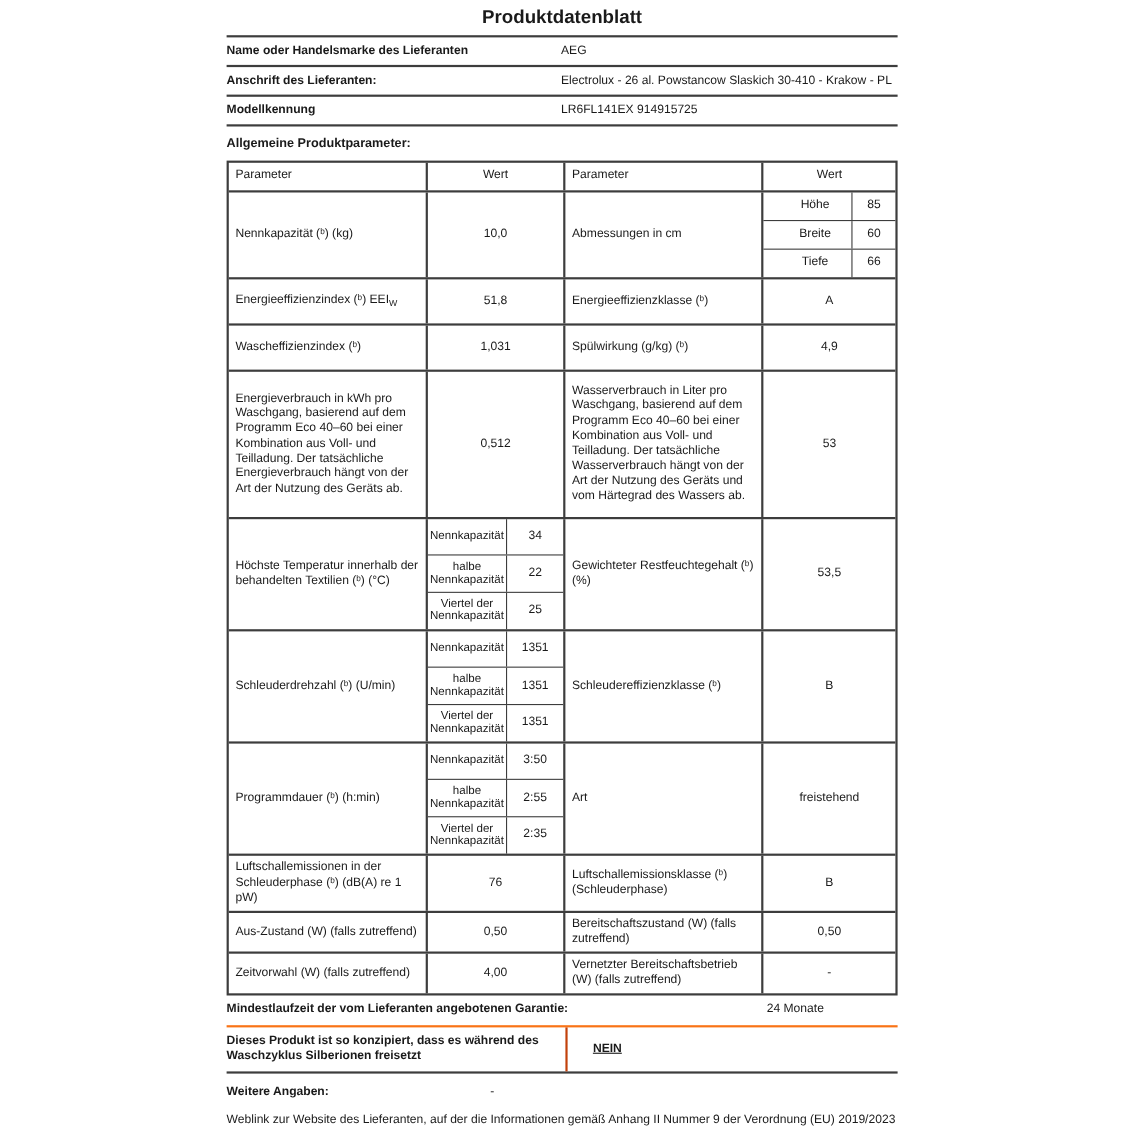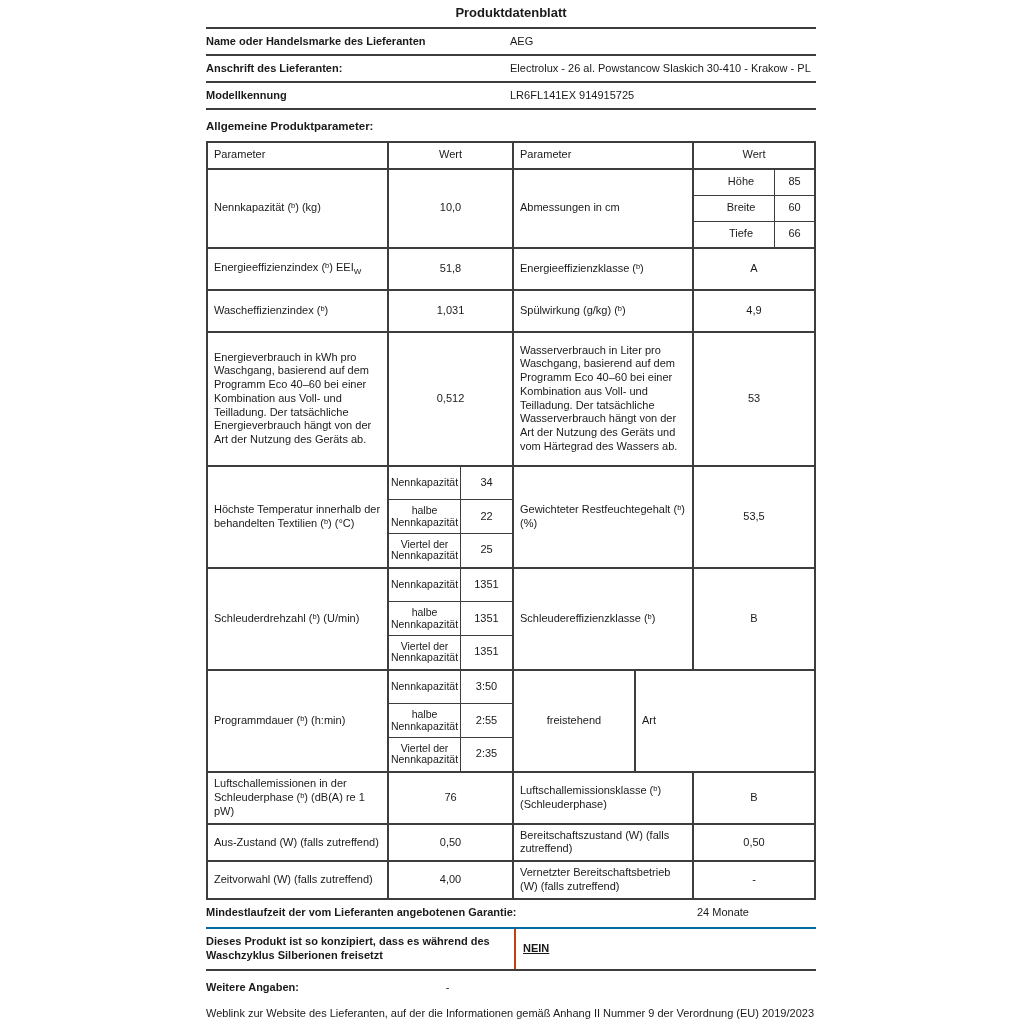--- a/index.html
+++ b/index.html
@@ -3,21 +3,21 @@
 <meta charset="utf-8">
 <style>
   html,body { margin:0; padding:0; }
   body {
     width:1024px; height:1024px; background:#ffffff;
     font-family:"Liberation Sans", sans-serif; color:#1a1a1a;
     position:relative; overflow:hidden;
   }
   .sheet { position:absolute; left:206px; top:0; width:610px; font-size:11px; line-height:1.25; }
 
-  .title { text-align:center; font-weight:bold; font-size:13px; padding:5px 0 6px; }
+  .title { text-align:center; font-weight:bold; font-size:17px; padding:5px 0 6px; }
 
   .sup-table { border-top:2px solid #3d3d3d; }
   .sup-row { display:flex; align-items:center; min-height:25px; border-bottom:2px solid #3d3d3d; }
   .sup-label { width:304px; font-weight:bold; padding:2px 6px 2px 0; box-sizing:border-box; }
   .sup-value { flex:1; padding:2px 0; }
 
   .heading { font-weight:bold; font-size:11.5px; padding:9px 0 7px; }
 
   .tbl { border:2px solid #3d3d3d; }
   .trow { display:flex; }
@@ -38,27 +38,27 @@
   .skey { width:72px; border-right:1px solid #3d3d3d; display:flex; align-items:center;
           justify-content:center; text-align:center; font-size:10.5px; line-height:1.12;
           padding:3px 0; box-sizing:border-box; overflow:hidden; }
   .sval { flex:1; display:flex; align-items:center; justify-content:center; }
   .skey4 { width:67px; border-right:1px solid #3d3d3d; display:flex; align-items:center;
            justify-content:center; text-align:center; box-sizing:border-box;margin-left:14px; }
   .sval4 { flex:1; display:flex; align-items:center; justify-content:center; }
 
   sub { font-size:8px; vertical-align:-3px; }
 
-  .f-warranty { display:flex; align-items:center; min-height:27px; border-bottom:2px solid #0369a1; }
+  .f-warranty { display:flex; align-items:center; min-height:27px; border-bottom:2px solid #f97316; }
   .f-warranty .lab { flex:1; font-weight:bold; }
   .f-warranty .val { width:186px; text-align:center; }
   .f-silver { display:flex; min-height:40px; border-bottom:2px solid #3d3d3d; }
   .f-silver .lab { width:310px; box-sizing:border-box; border-right:2px solid #c2410c;
                    font-weight:bold; display:flex; align-items:center; padding:4px 10px 4px 0; }
-  .f-silver .val { flex:1; font-weight:bold; display:flex; align-items:center; padding-left:7px;text-decoration:underline; }
+  .f-silver .val { flex:1; font-weight:bold; display:flex; align-items:center; padding-left:23px;text-decoration:underline; }
   .f-weitere { display:flex; align-items:center; min-height:24px; margin-top:5px; }
   .f-weitere .lab { width:179px; font-weight:bold; }
   .f-weitere .val { width:125px; text-align:center; }
   .weblink { margin-top:6px; line-height:1.4; }
 </style>
 </head>
 <body>
 
 <div class="sheet">
 
@@ -190,22 +190,22 @@
           <div class="srow">
             <div class="skey">halbe Nennkapazität</div>
             <div class="sval">2:55</div>
           </div>
           <div class="srow">
             <div class="skey">Viertel der Nennkapazität</div>
             <div class="sval">2:35</div>
           </div>
         </div>
       </div>
+      <div class="cell c3">Art</div>
       <div class="cell c4">freistehend</div>
-      <div class="cell c3">Art</div>
     </div>
 
     <div class="trow h50">
       <div class="cell c1">Luftschallemissionen in der Schleuderphase (ᵇ) (dB(A) re 1 pW)</div>
       <div class="cell c2">76</div>
       <div class="cell c3">Luftschallemissionsklasse (ᵇ) (Schleuderphase)</div>
       <div class="cell c4">B</div>
     </div>
 
     <div class="trow h30">

